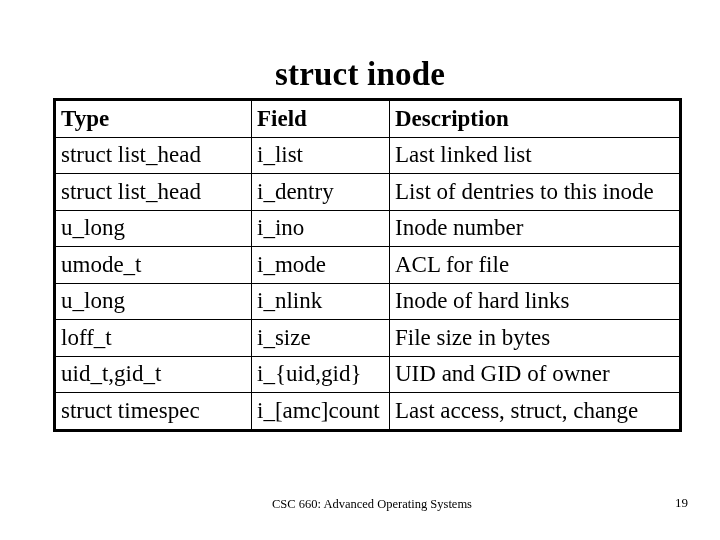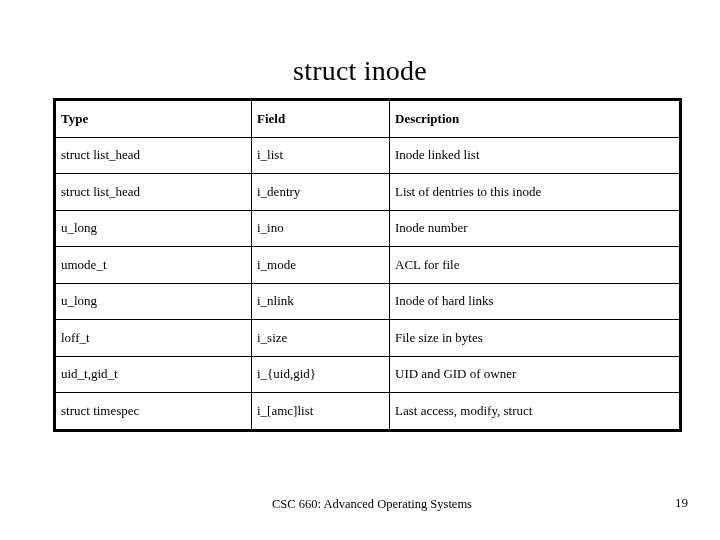--- a/index.html
+++ b/index.html
@@ -25,23 +25,23 @@
     height: 540px;
   }
 
   
   #slide-title {
     position: absolute;
     left: 0;
     top: 31px;
     width: 720px;
     text-align: center;
-    font-size: 28px;
+    font-size: 33px;
     line-height: 42px;
-    font-weight: normal;
+    font-weight: bold;
     letter-spacing: 0.2px;
     white-space: nowrap;
   }
 
   
   #inode-table {
     position: absolute;
     left: 53px;
     top: 98px;
     width: 626px;
@@ -51,21 +51,21 @@
   }
   #inode-table col.col-type  { width: 197px; }
   #inode-table col.col-field { width: 138px; }
   #inode-table col.col-desc  { width: 291px; }
 
   #inode-table th,
   #inode-table td {
     border: 1.5px solid #000000;
     padding: 0 9px 0 5px;
     height: 35.5px;
-    font-size: 13px;
+    font-size: 23px;
     line-height: 22px;
     text-align: left;
     vertical-align: middle;
     white-space: nowrap;
     overflow: hidden;
     font-weight: normal;
   }
   #inode-table thead th {
     font-weight: bold;
   }
@@ -108,21 +108,21 @@
       <tr>
         <th>Type</th>
         <th>Field</th>
         <th>Description</th>
       </tr>
     </thead>
     <tbody>
       <tr>
         <td>struct list_head</td>
         <td>i_list</td>
-        <td>Inode linked list</td>
+        <td>Last linked list</td>
       </tr>
       <tr>
         <td>struct list_head</td>
         <td>i_dentry</td>
         <td>List of dentries to this inode</td>
       </tr>
       <tr>
         <td>u_long</td>
         <td>i_ino</td>
         <td>Inode number</td>
@@ -142,22 +142,22 @@
         <td>i_size</td>
         <td>File size in bytes</td>
       </tr>
       <tr>
         <td>uid_t,gid_t</td>
         <td>i_{uid,gid}</td>
         <td>UID and GID of owner</td>
       </tr>
       <tr>
         <td>struct timespec</td>
-        <td>i_[amc]list</td>
-        <td>Last access, modify, struct</td>
+        <td>i_[amc]count</td>
+        <td>Last access, struct, change</td>
       </tr>
     </tbody>
   </table>
 
   <div id="footer-text">CSC 660: Advanced Operating Systems</div>
 
   <div id="page-number">19</div>
 
 </div>
 

